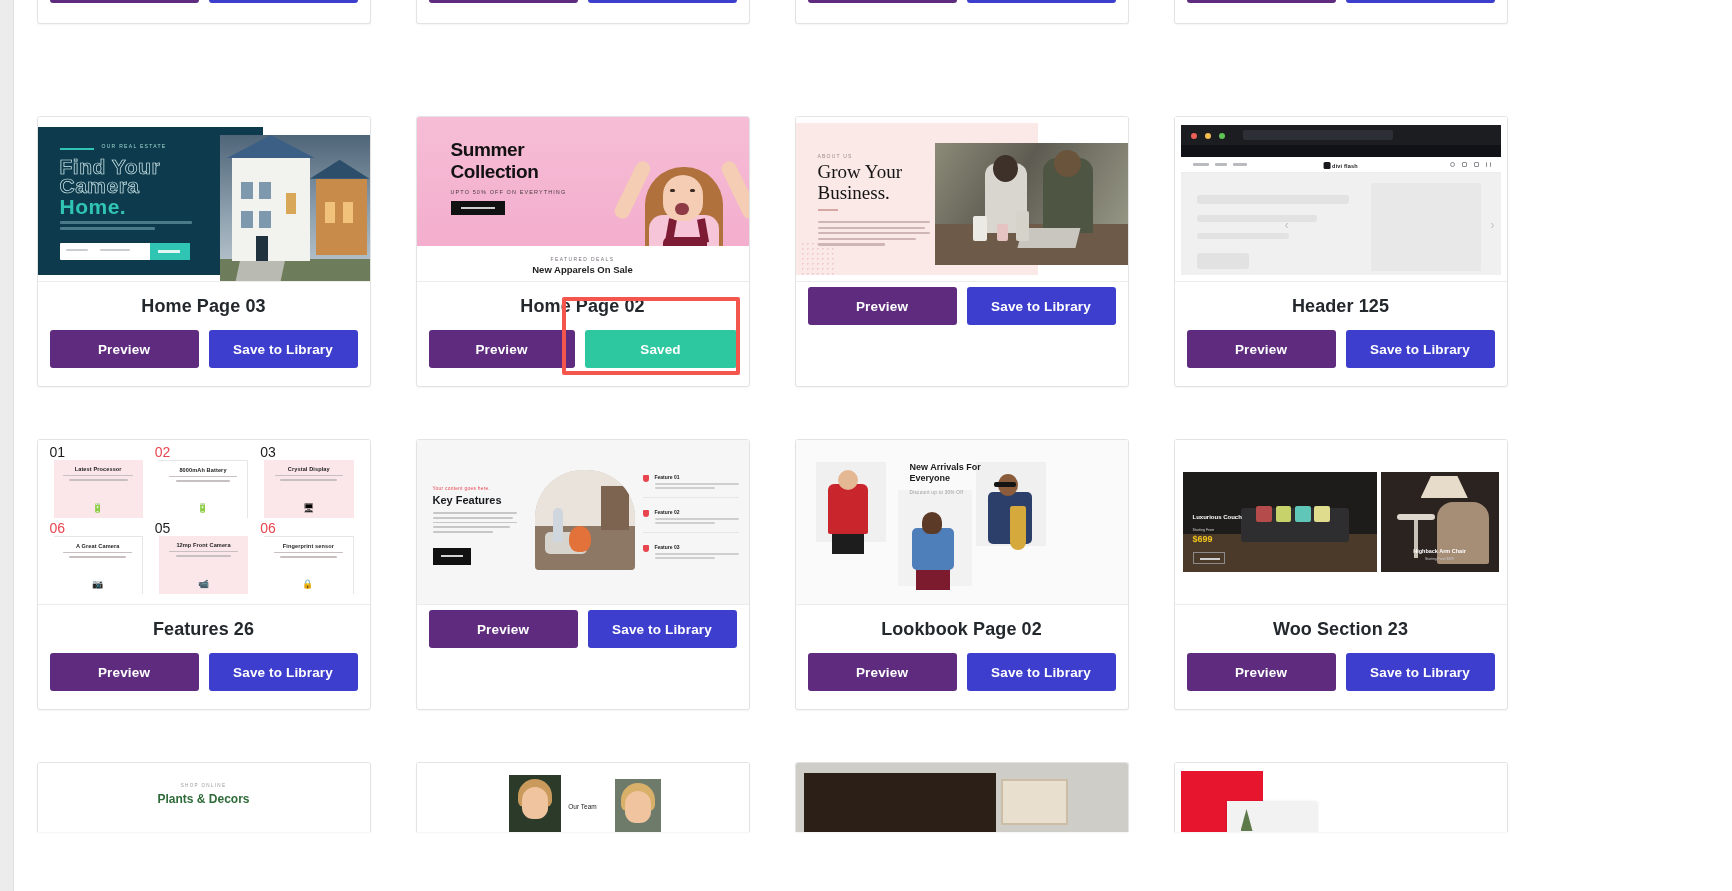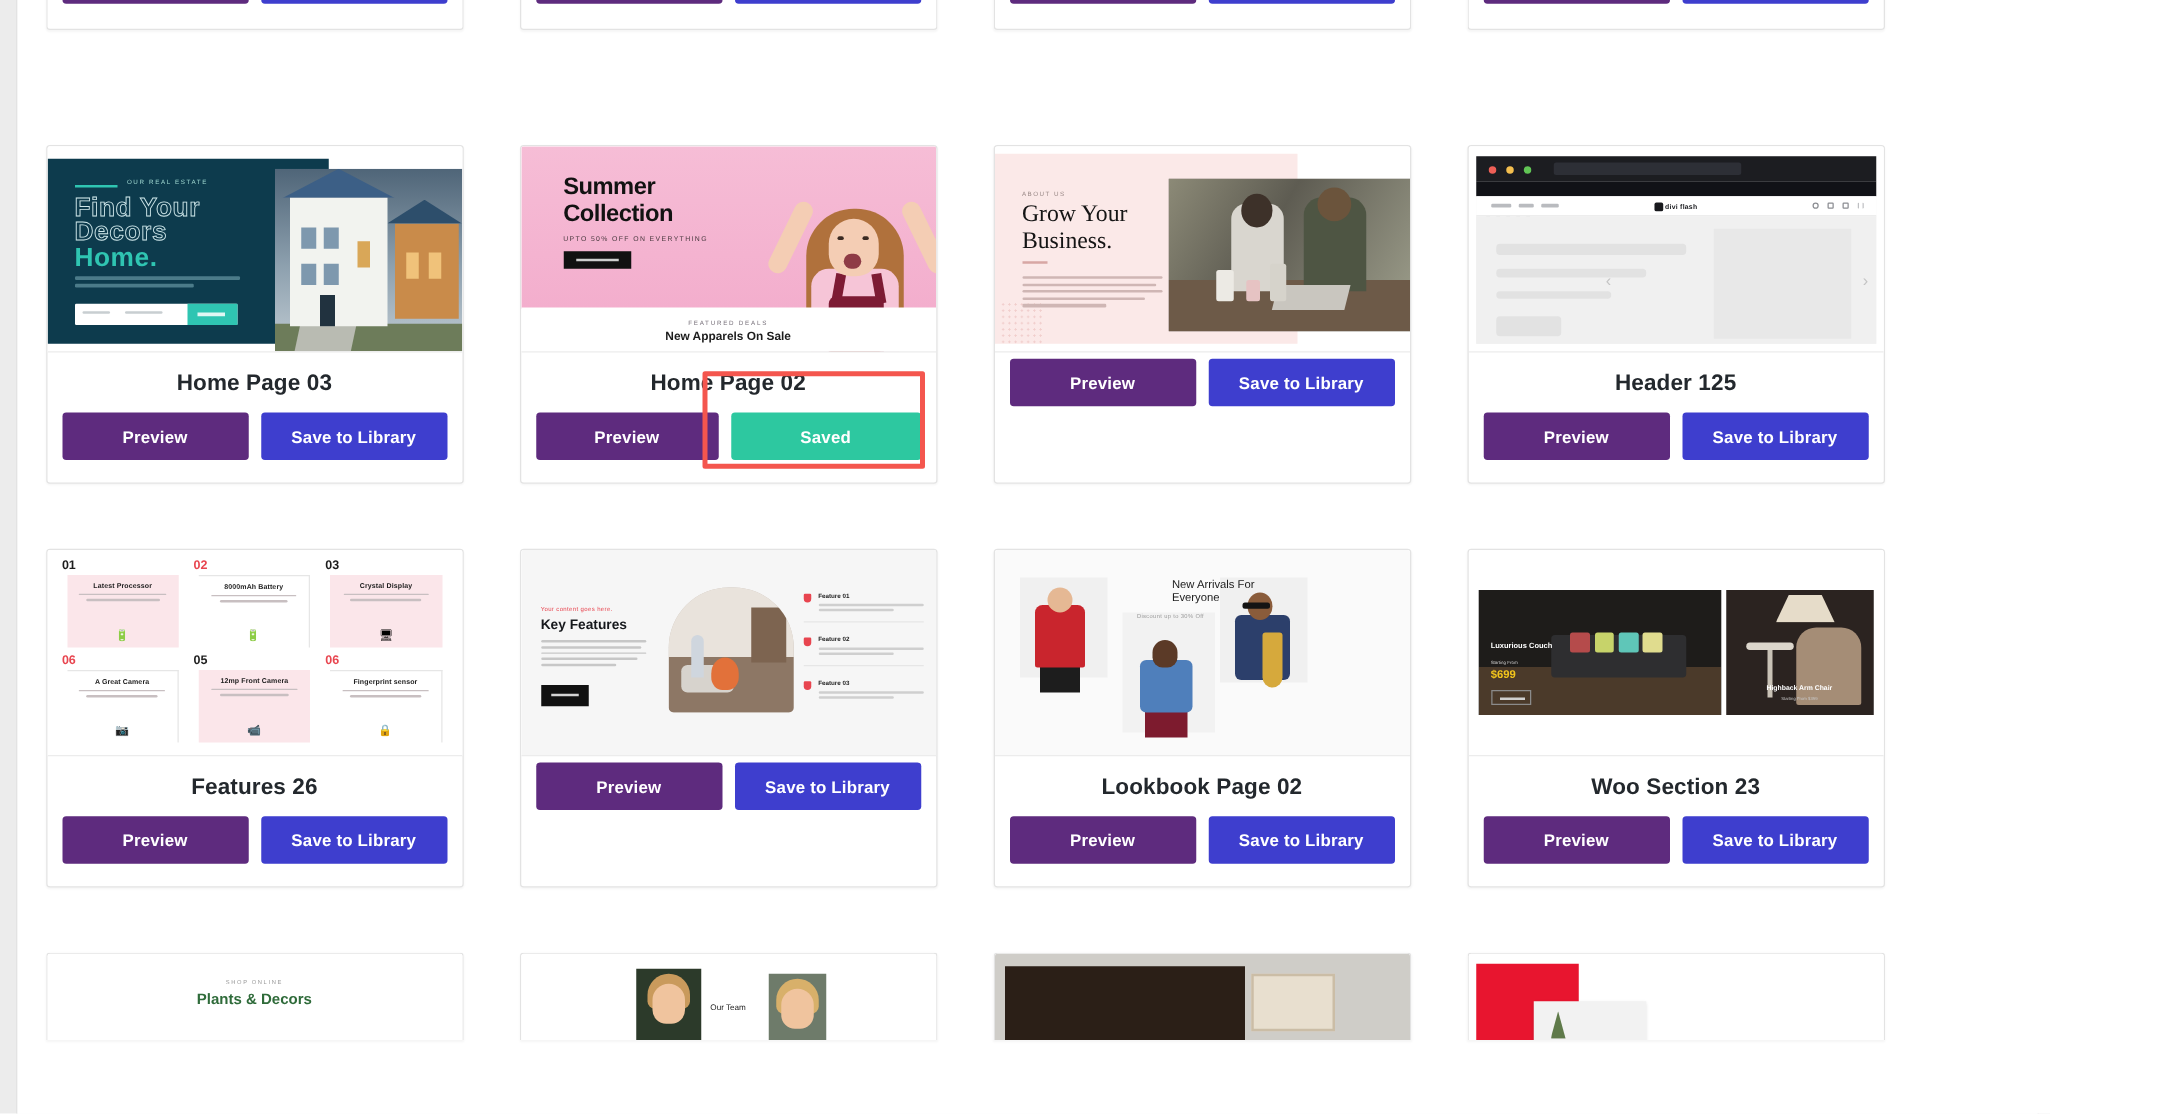--- a/index.html
+++ b/index.html
@@ -201,21 +201,21 @@
   .h125-ri { position:absolute; top:37px; width:5px; height:5px; border:.8px solid #8b8d92; border-radius:1px; }
   .h125-body { position:absolute; left:0; top:48px; width:100%; bottom:0; background:#f0f0f0; }
   .h125-line { position:absolute; background:#e2e2e2; border-radius:3px; }
   .h125-panel { position:absolute; right:20px; top:10px; width:110px; bottom:4px; background:#e8e8e8; }
   .h125-arrow { position:absolute; top:50%; transform:translateY(-50%); font-size:13px; color:#c4c4c4; }
 
   
   .f26 { position:absolute; inset:0; background:#fff; padding:8px 10px; }
   .f26-grid { display:grid; grid-template-columns:repeat(3,1fr); grid-template-rows:repeat(2,1fr); gap:4px; height:100%; }
   .f26-cell { position:relative; }
-  .f26-num { position:absolute; left:2px; top:0; font-size:10px; font-weight:bold; line-height:9px;text-align:center; }
+  .f26-num { position:absolute; left:2px; top:0; font-size:14px; font-weight:normal; line-height:9px;text-align:center; }
   .f26-box { position:absolute; left:6px; right:6px; top:12px; bottom:2px; padding:6px 5px; }
   .f26-box.pink { background:#fbe6ea; }
   .f26-box.plain { background:#fff; border-top:1px solid #e6e6e6; border-right:1px solid #e6e6e6; }
   .f26-t { font-size:5.6px; font-weight:bold; color:#1d1d1d; text-align:center; letter-spacing:.1px; }
   .f26-l { display:block; height:1.7px; background:#c8bfc1; margin:2.6px auto 0; border-radius:1px; }
   .f26-i { position:absolute; left:50%; bottom:5px; transform:translateX(-50%); font-size:9px; line-height:9px; }
 
   
   .f25 { position:absolute; inset:0; background:#f6f6f6; }
   .f25-k { position:absolute; left:16px; top:46px; font-size:4.8px; color:#e8454f; letter-spacing:.3px; }
@@ -233,21 +233,21 @@
   .f25-pp { position:absolute; left:18%; bottom:28%; width:10%; height:34%; background:#cfd6de; border-radius:6px 6px 0 0; }
   .f25-list { position:absolute; right:10px; top:34px; width:96px; }
   .f25-it { position:relative; padding-left:12px; margin-bottom:11px; border-bottom:1px solid #e6e6e6; padding-bottom:6px; }
   .f25-it:last-child { border-bottom:none; }
   .f25-dot { position:absolute; left:0; top:1px; width:6px; height:7px; background:#e8454f; border-radius:1px 1px 3px 3px; }
   .f25-it b { display:block; font-size:5px; color:#1d1d1d; margin-bottom:3px; }
   .f25-it i { display:block; height:1.6px; background:#cfcfcf; margin-bottom:2.4px; border-radius:1px; }
 
   
   .lb { position:absolute; inset:0; background:#fafafa; }
-  .lb-h { position:absolute; left:114px; top:22px; font-size:9px; line-height:11px; font-weight:400; color:#1a1a1a;margin-left:28px; }
+  .lb-h { position:absolute; left:114px; top:22px; font-size:9px; line-height:11px; font-weight:700; color:#1a1a1a; }
   .lb-s { position:absolute; left:114px; top:50px; font-size:4.6px; color:#9a9a9a; letter-spacing:.3px; }
   .lb-p1 { position:absolute; left:20px; top:22px; width:70px; height:80px; background:#f0f0f0; }
   .lb-p2 { position:absolute; left:102px; top:50px; width:74px; height:96px; background:#f2f2f2; }
   .lb-p3 { position:absolute; left:180px; top:22px; width:70px; height:84px; background:#f0f0f0; }
   .lb-m1-b { position:absolute; left:12px; top:22px; width:40px; height:50px; background:#c9252d; border-radius:6px 6px 2px 2px; }
   .lb-m1-h { position:absolute; left:22px; top:8px; width:20px; height:20px; background:#e5b894; border-radius:50%; }
   .lb-m1-p { position:absolute; left:16px; top:66px; width:32px; height:26px; background:#1d1d1d; }
   .lb-m2-b { position:absolute; left:14px; top:38px; width:42px; height:42px; background:#4f7fbb; border-radius:5px; }
   .lb-m2-b2 { position:absolute; left:18px; top:74px; width:34px; height:26px; background:#7d1b2e; }
   .lb-m2-h { position:absolute; left:24px; top:22px; width:20px; height:22px; background:#5b3a27; border-radius:10px 10px 8px 8px; }
@@ -366,21 +366,21 @@
                 <div class="win" style="left:44%;bottom:46%;width:7%;height:14%;background:#d9a758;"></div>
                 <div class="win" style="left:70%;bottom:40%;width:7%;height:14%;background:#f0c27a;"></div>
                 <div class="win" style="left:82%;bottom:40%;width:7%;height:14%;background:#f0c27a;"></div>
                 <div class="door"></div>
               </div>
               <div class="hp03-kicker">
                 <i></i>
                   <span>OUR REAL ESTATE</span>
               </div>
               <div class="hp03-h1">Find Your</div>
-              <div class="hp03-h1" style="top:59px;">Decors</div>
+              <div class="hp03-h1" style="top:59px;">Camera</div>
               <div class="hp03-h2">Home.</div>
               <div class="hp03-p">
                   <i style="width:100%"></i>
                   <i style="width:72%"></i>
                 </div>
               <div class="hp03-search">
                 <div class="fld a"></div>
                   <div class="fld b"></div>
                   <div class="cta">
                     <i></i>

